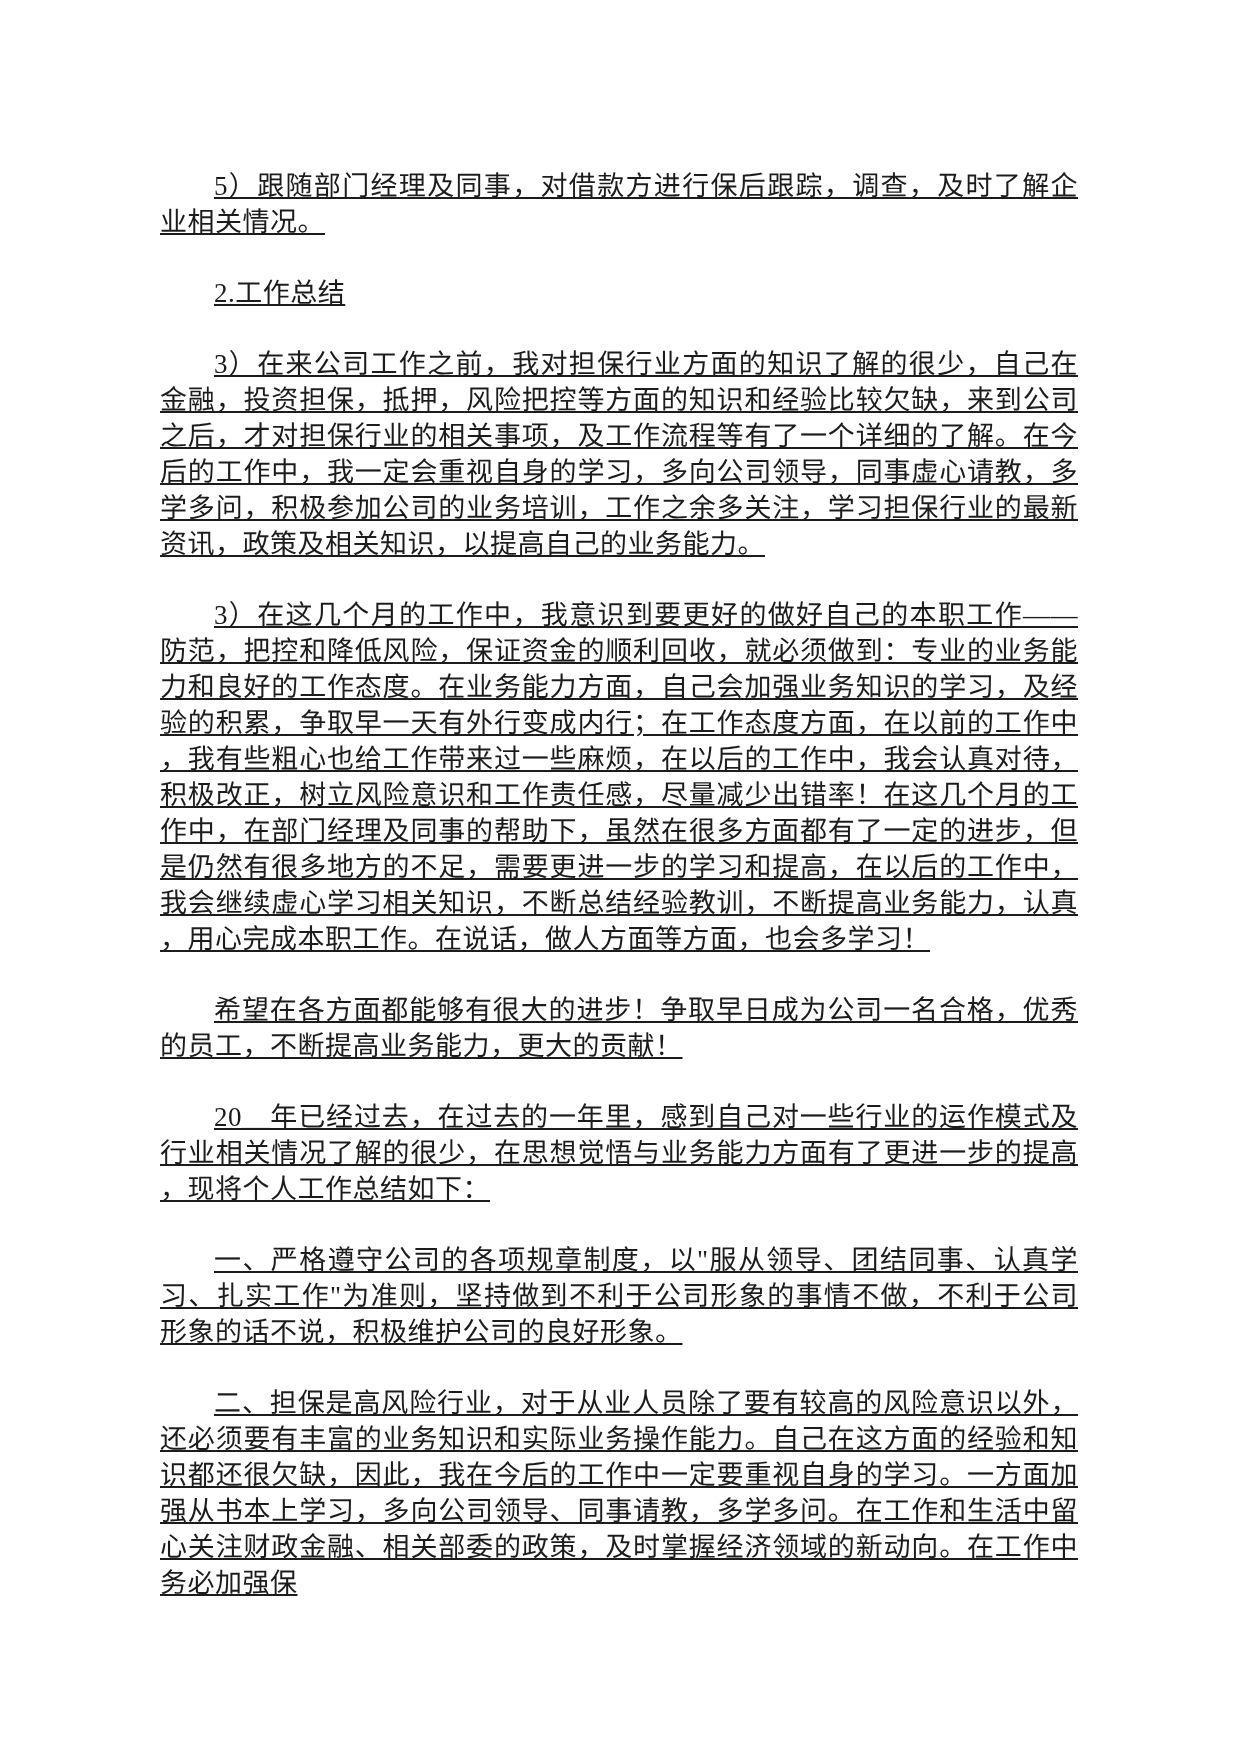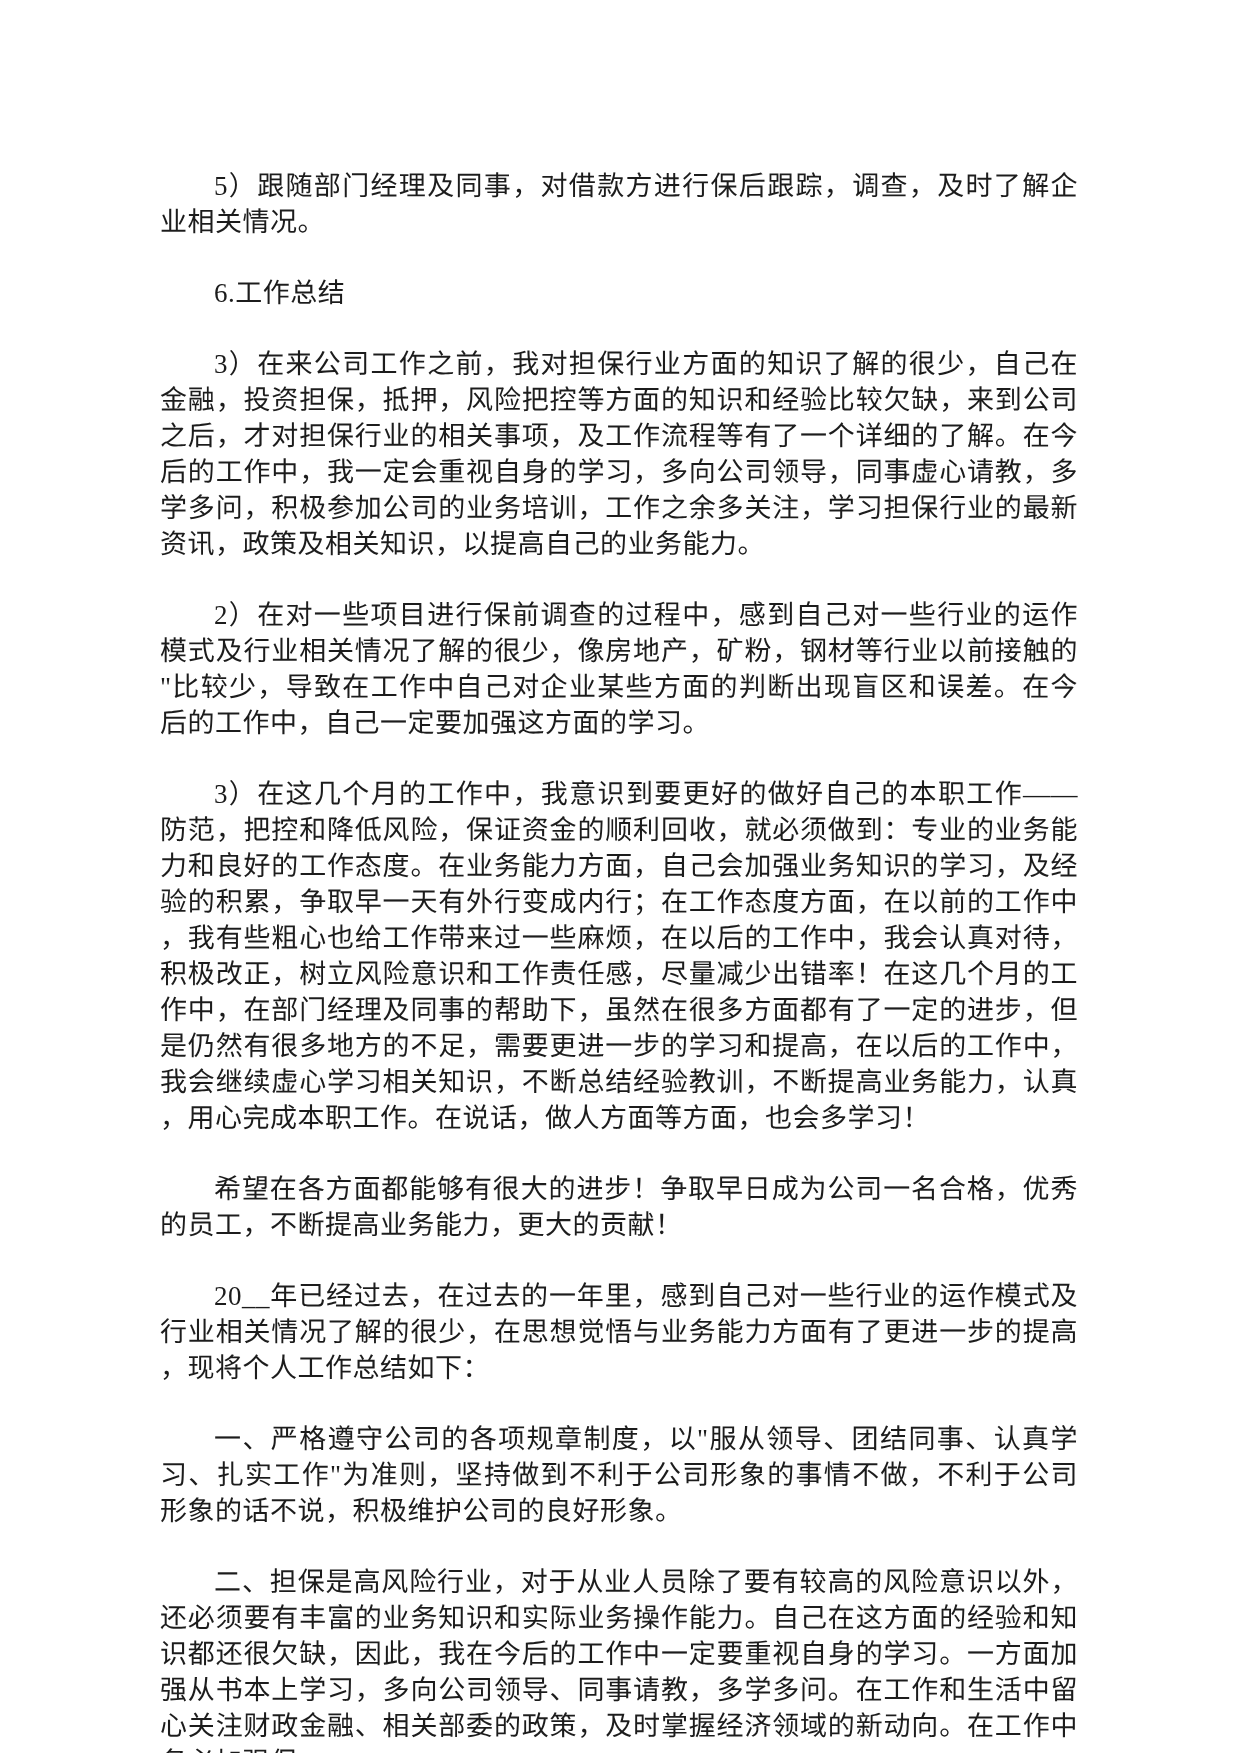--- a/index.html
+++ b/index.html
@@ -23,31 +23,31 @@
     line-height: 36px;
     color: #1c1c1c;
   }
   .para {
     margin: 0 0 35px 0;
     text-indent: 2em;
     text-align: justify;
     word-break: break-all;
     line-break: anywhere;
     letter-spacing: 0.5px;
+    text-decoration: underline;
   }
   .para:last-child {
     margin-bottom: 0;
   }
 </style>
 </head>
 <body>
 
 <div class="doc-page">
   <p class="para">5）跟随部门经理及同事，对借款方进行保后跟踪，调查，及时了解企业相关情况。</p>
-  <p class="para">6.工作总结</p>
+  <p class="para">2.工作总结</p>
   <p class="para">3）在来公司工作之前，我对担保行业方面的知识了解的很少，自己在金融，投资担保，抵押，风险把控等方面的知识和经验比较欠缺，来到公司之后，才对担保行业的相关事项，及工作流程等有了一个详细的了解。在今后的工作中，我一定会重视自身的学习，多向公司领导，同事虚心请教，多学多问，积极参加公司的业务培训，工作之余多关注，学习担保行业的最新资讯，政策及相关知识，以提高自己的业务能力。</p>
-  <p class="para">2）在对一些项目进行保前调查的过程中，感到自己对一些行业的运作模式及行业相关情况了解的很少，像房地产，矿粉，钢材等行业以前接触的"比较少，导致在工作中自己对企业某些方面的判断出现盲区和误差。在今后的工作中，自己一定要加强这方面的学习。</p>
   <p class="para">3）在这几个月的工作中，我意识到要更好的做好自己的本职工作——防范，把控和降低风险，保证资金的顺利回收，就必须做到：专业的业务能力和良好的工作态度。在业务能力方面，自己会加强业务知识的学习，及经验的积累，争取早一天有外行变成内行；在工作态度方面，在以前的工作中，我有些粗心也给工作带来过一些麻烦，在以后的工作中，我会认真对待，积极改正，树立风险意识和工作责任感，尽量减少出错率！在这几个月的工作中，在部门经理及同事的帮助下，虽然在很多方面都有了一定的进步，但是仍然有很多地方的不足，需要更进一步的学习和提高，在以后的工作中，我会继续虚心学习相关知识，不断总结经验教训，不断提高业务能力，认真，用心完成本职工作。在说话，做人方面等方面，也会多学习！</p>
   <p class="para">希望在各方面都能够有很大的进步！争取早日成为公司一名合格，优秀的员工，不断提高业务能力，更大的贡献！</p>
   <p class="para">20__年已经过去，在过去的一年里，感到自己对一些行业的运作模式及行业相关情况了解的很少，在思想觉悟与业务能力方面有了更进一步的提高，现将个人工作总结如下：</p>
   <p class="para">一、严格遵守公司的各项规章制度，以"服从领导、团结同事、认真学习、扎实工作"为准则，坚持做到不利于公司形象的事情不做，不利于公司形象的话不说，积极维护公司的良好形象。</p>
   <p class="para">二、担保是高风险行业，对于从业人员除了要有较高的风险意识以外，还必须要有丰富的业务知识和实际业务操作能力。自己在这方面的经验和知识都还很欠缺，因此，我在今后的工作中一定要重视自身的学习。一方面加强从书本上学习，多向公司领导、同事请教，多学多问。在工作和生活中留心关注财政金融、相关部委的政策，及时掌握经济领域的新动向。在工作中务必加强保</p>
 </div>
 
 </body></html>

